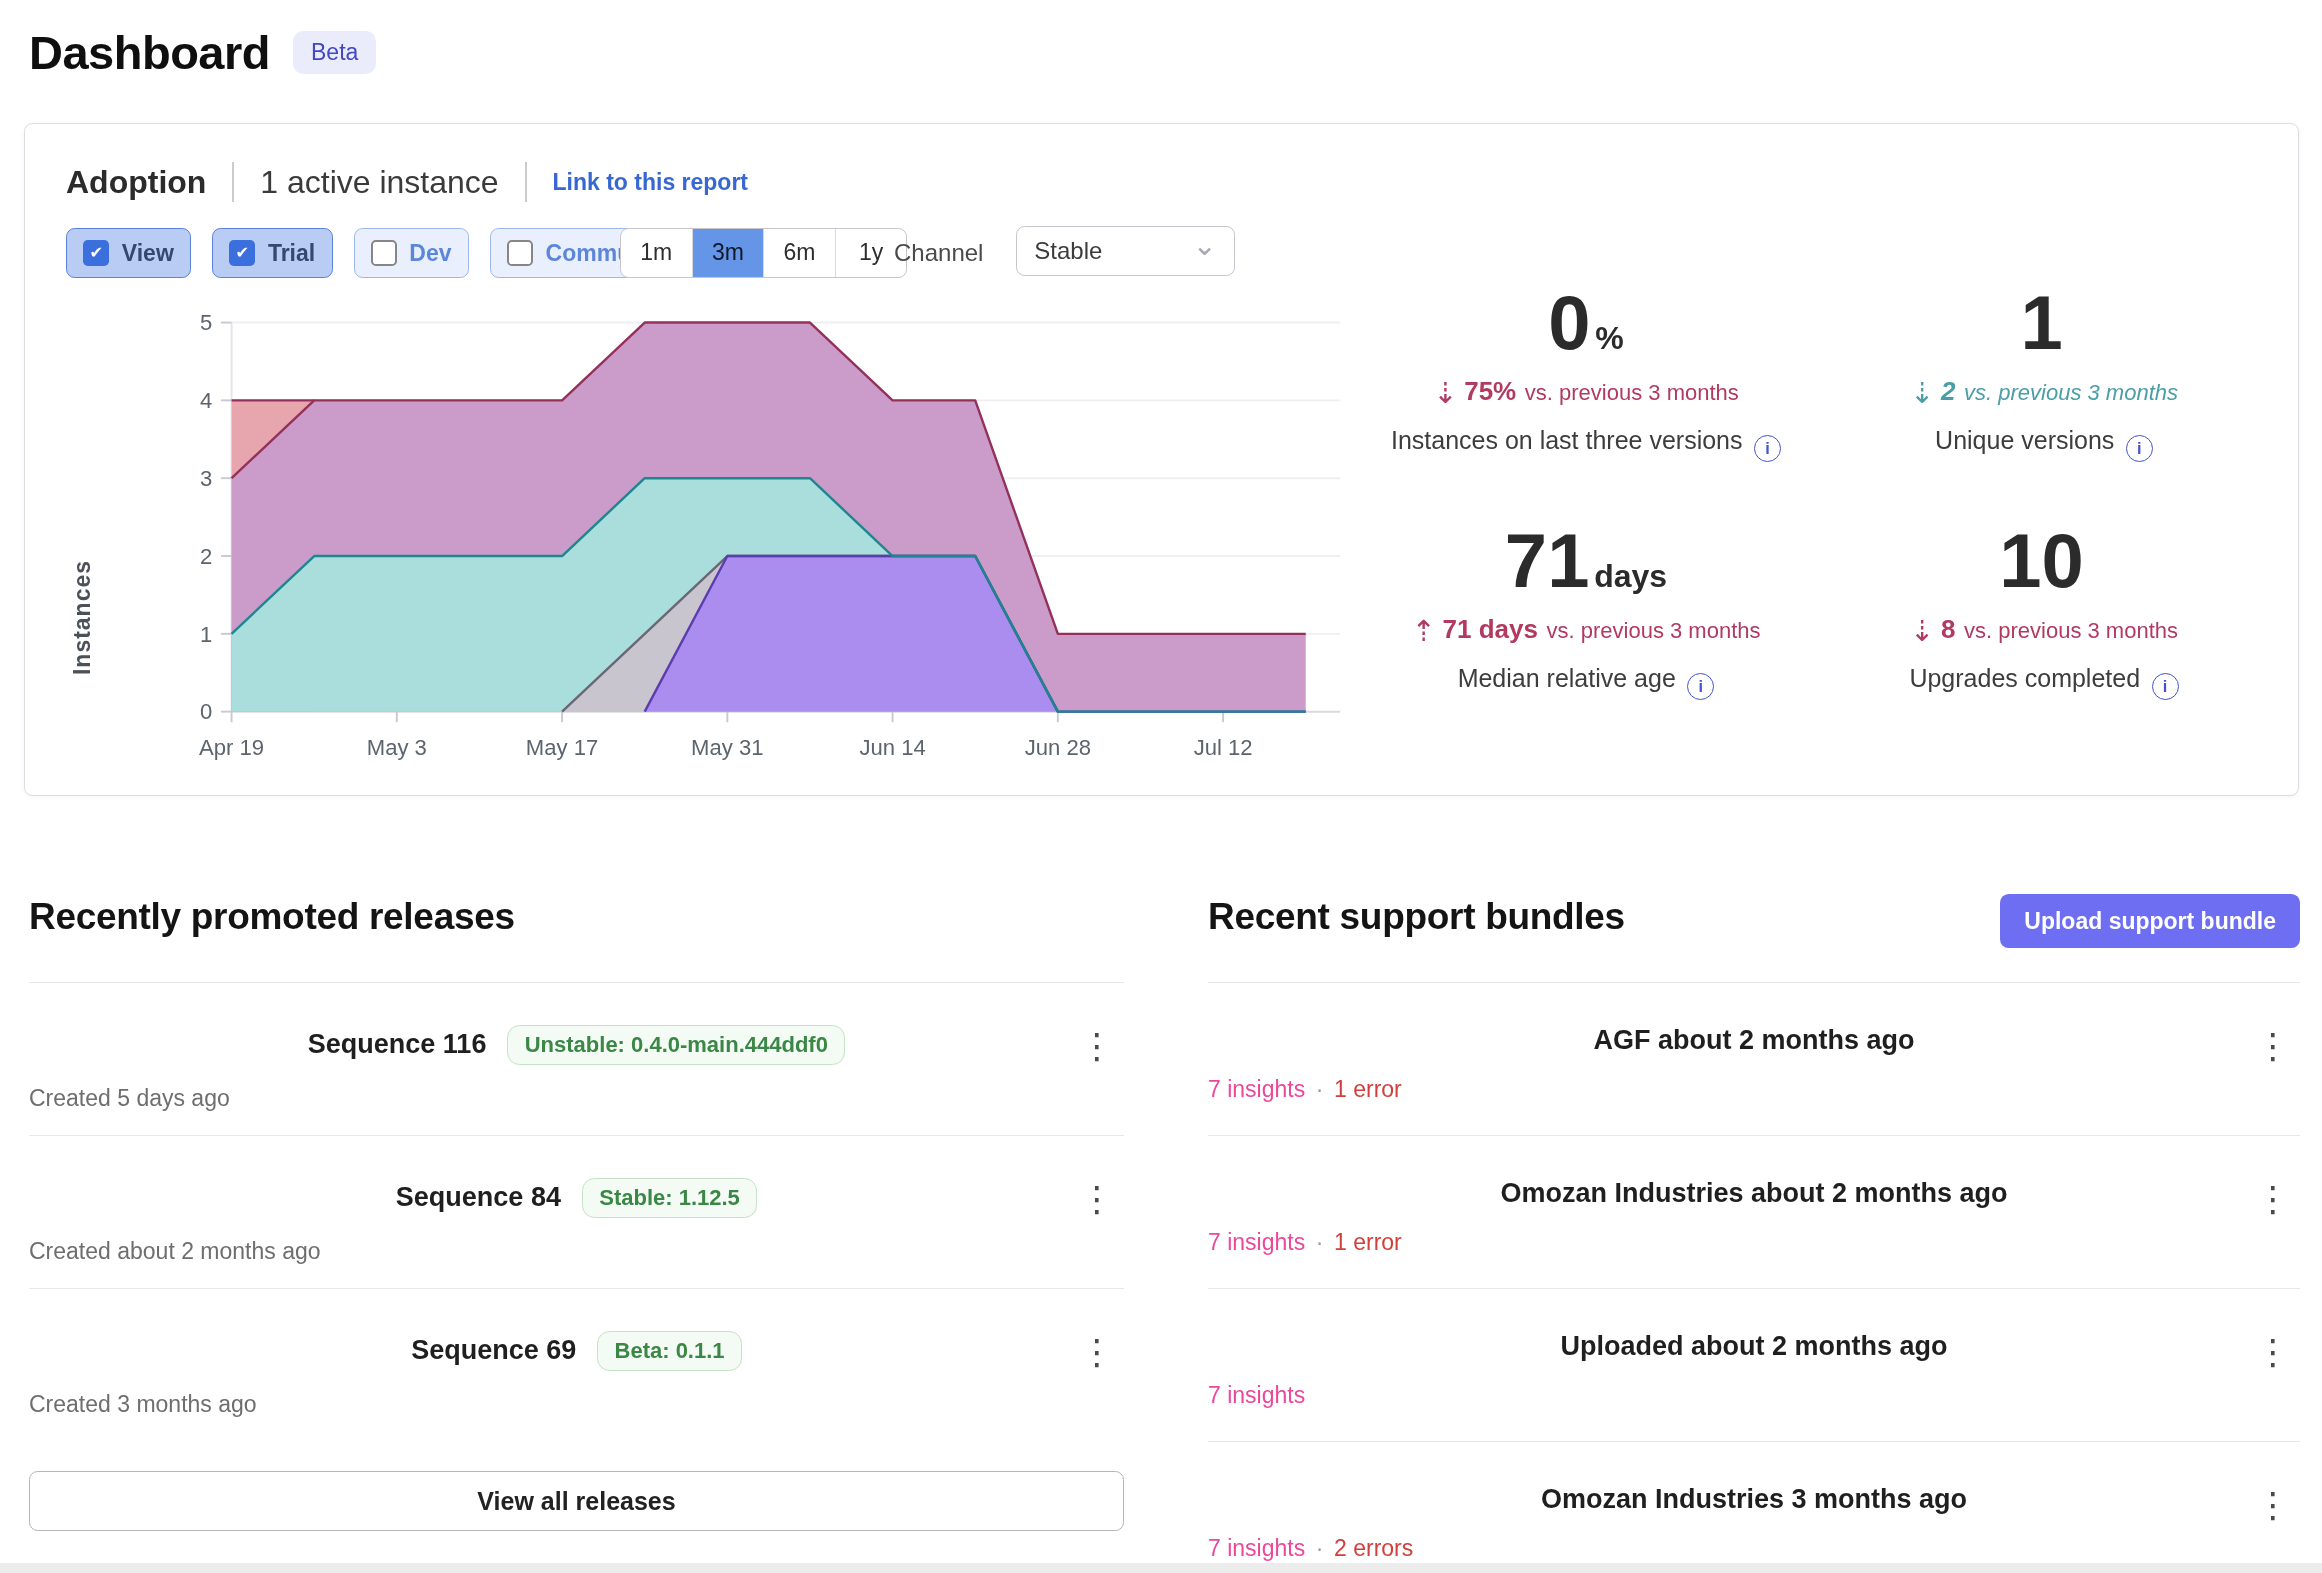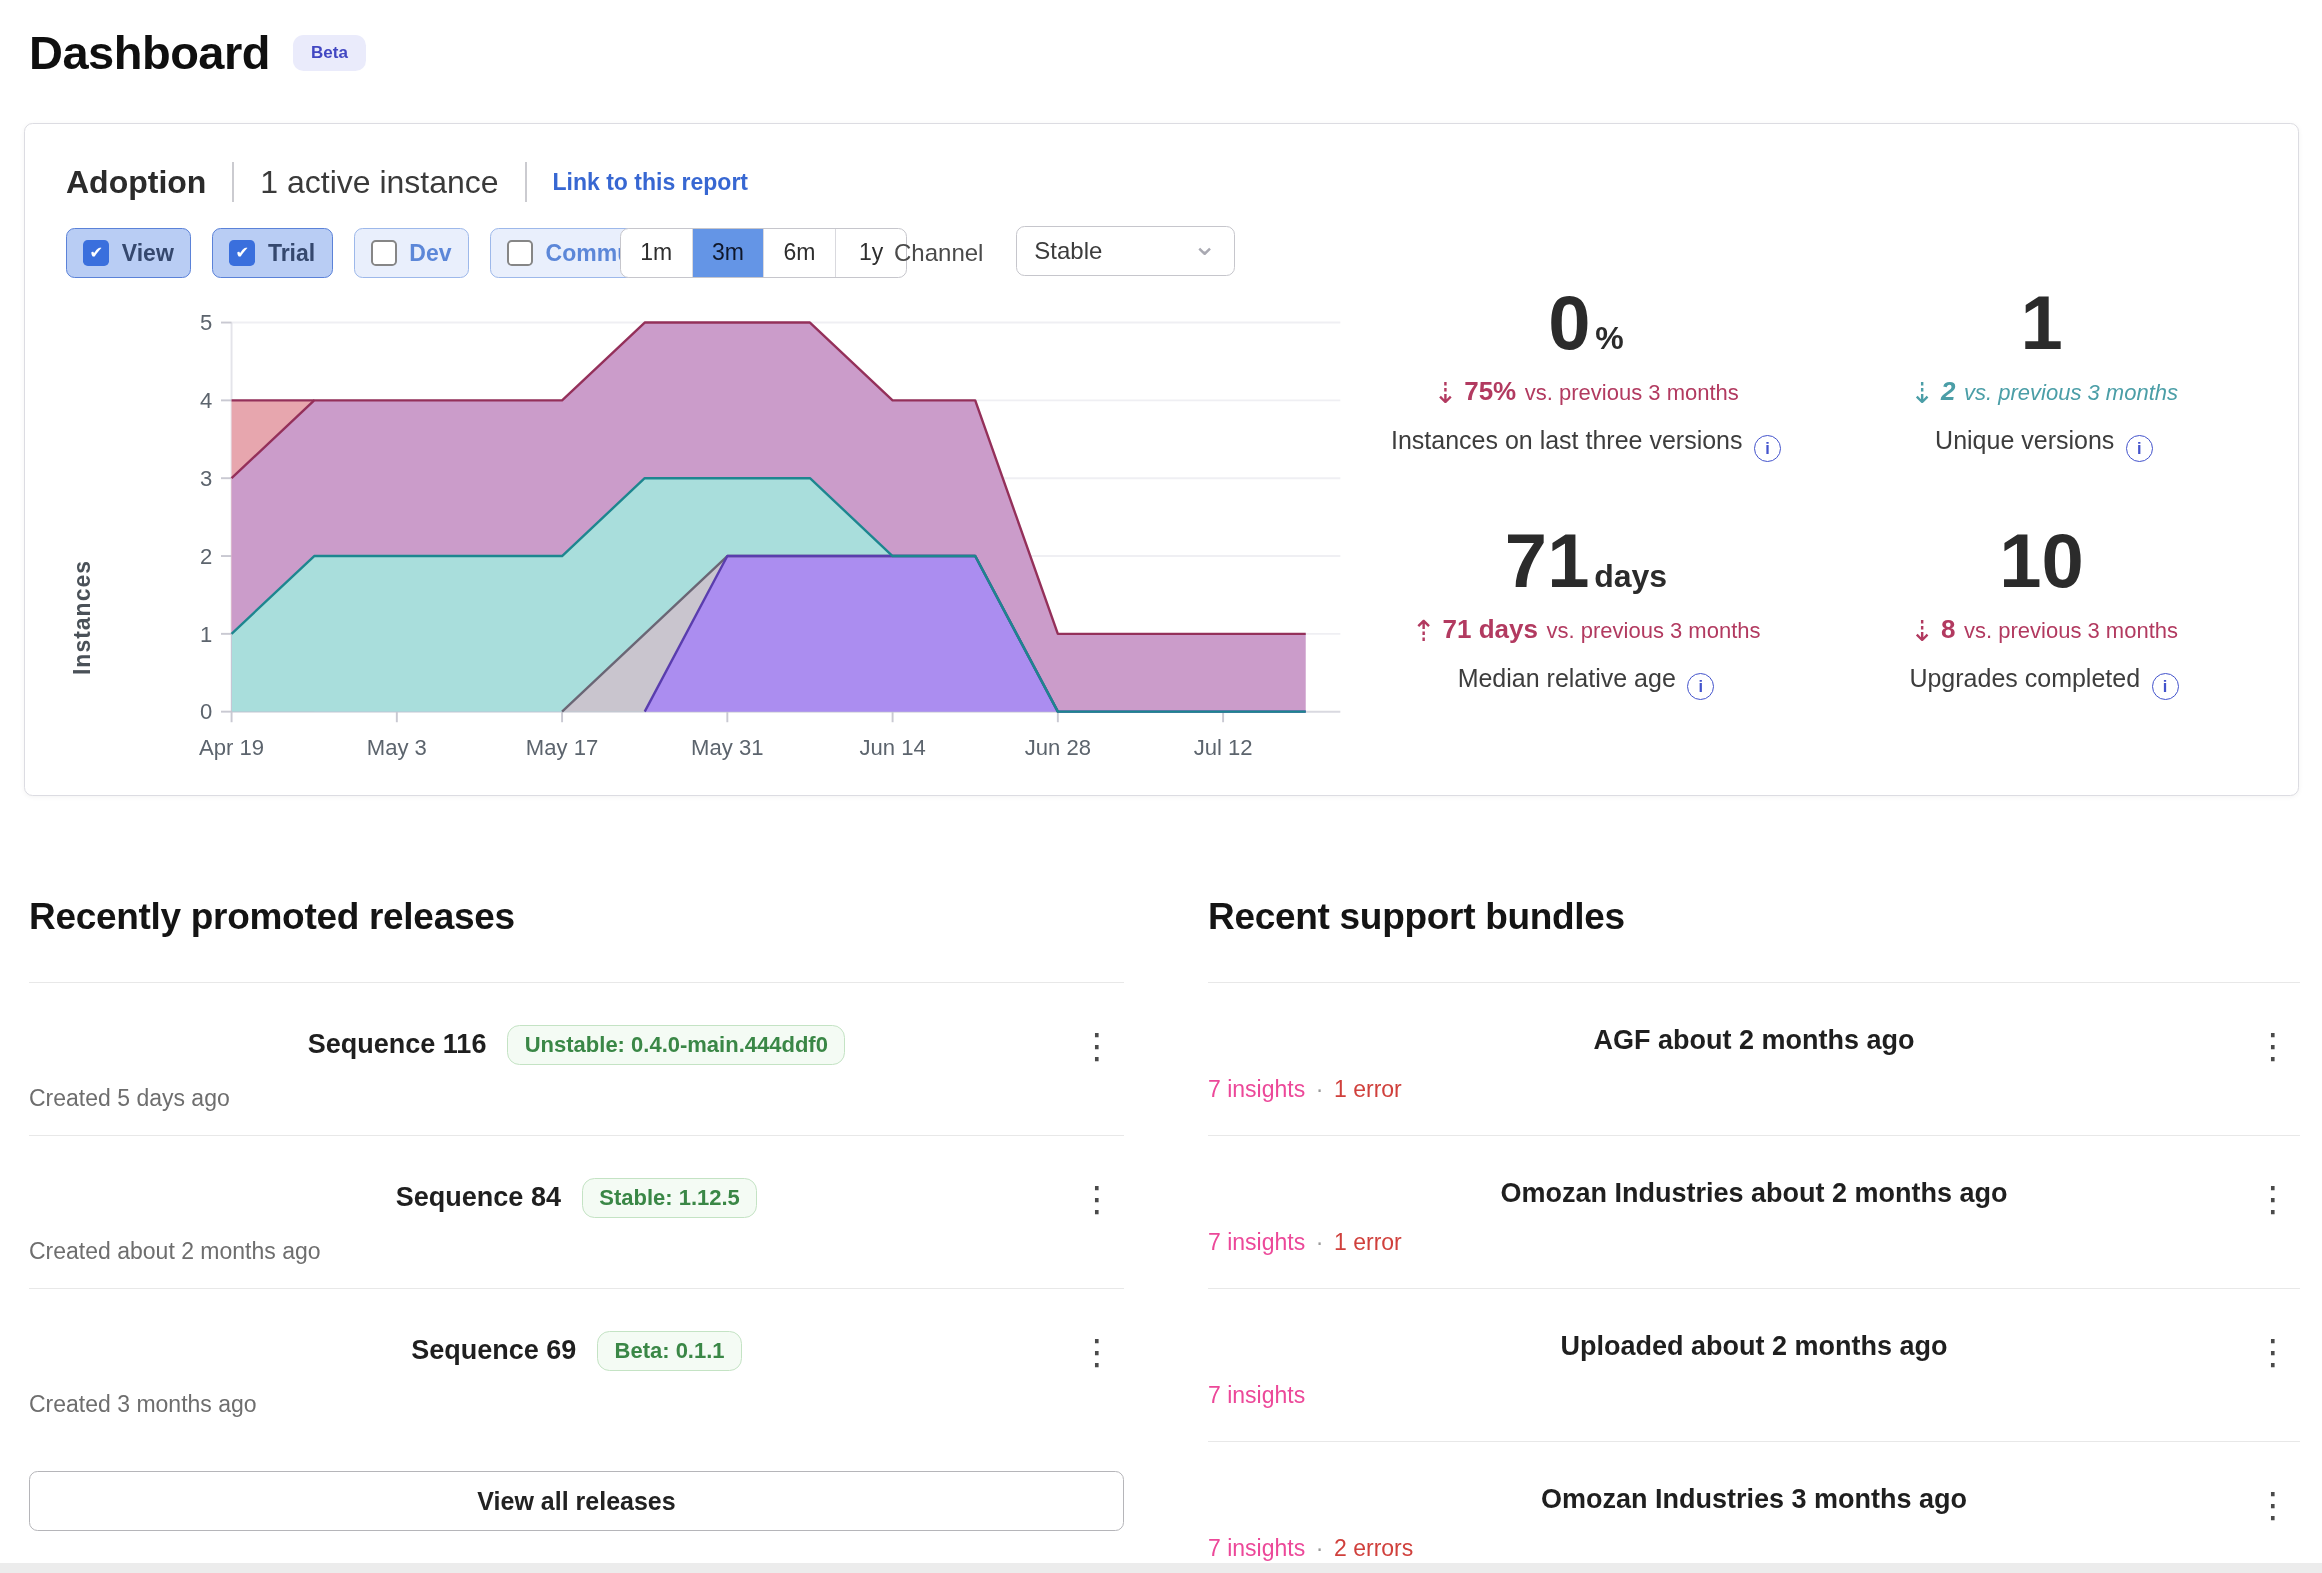--- a/index.html
+++ b/index.html
@@ -2,21 +2,21 @@
 <html style="--accent-blue: #3a6fdd; --link-blue: #3767d2; --indigo-button: #6d6ef2; --beta-bg: #eaebfb; --beta-text: #4247c2; --stat-red: #b23a60; --stat-teal: #4b9ea7; --info-blue: #4353cc; --badge-green-text: #3a8746; --badge-green-bg: #f4fbf4; --badge-green-border: #c4e3c4; --error-red: #d0403c;"><head>
 <meta charset="utf-8">
 <style>
   html,body{margin:0;padding:0;background:#fff;}
   .page{position:relative;width:2323px;height:1574px;background:#ffffff;overflow:hidden;
         font-family:"Liberation Sans",sans-serif;color:#333;}
 
   
   .header{position:absolute;left:29px;top:25px;display:flex;align-items:center;gap:23px;}
   .page-title{font-size:47px;font-weight:700;color:#0f0f0f;letter-spacing:-0.5px;}
-  .beta-badge{background:var(--beta-bg);color:var(--beta-text);font-size:17px;font-weight:700;
+  .beta-badge{background:var(--beta-bg);color:var(--beta-text);font-size:23px;font-weight:400;
               padding:8px 18px;border-radius:10.6px;}
 
   
   .card{position:absolute;left:24px;top:123px;width:2273px;height:671px;background:#fff;
         border:1.4px solid #dcdce2;border-radius:8.6px;box-shadow:0 1px 4.8px rgba(0,0,0,.05);}
   .card-head{position:absolute;left:41px;top:38px;display:flex;align-items:center;}
   .adoption-title{font-size:32px;font-weight:700;color:#2b2b2b;}
   .active-instances{font-size:32px;font-weight:400;color:#3a3a3a;}
   .head-sep{width:1.9px;height:40px;background:#cbcbd0;margin:0 26px;}
   .report-link{font-size:23px;font-weight:700;color:var(--link-blue);text-decoration:none;cursor:pointer;}
@@ -241,20 +241,21 @@
       <div class="row-meta">Created 3 months ago</div>
       <span class="kebab">⋮</span>
     </div>
 
     <button class="view-all-btn">View all releases</button>
   </section>
 
   <section class="col col-right">
     <div class="col-head-row">
       <span class="col-heading">Recent support bundles</span>
+      <button class="upload-btn">Upload support bundle</button>
     </div>
 
     <div class="row bundle">
       <div class="row-title-line">
           <span class="row-title">AGF about 2 months ago</span>
         </div>
       <div class="row-meta">
         <span class="insights">7 insights</span><span class="dot-sep">·</span><span class="error-text">1 error</span>
       </div>
       <span class="kebab">⋮</span>

